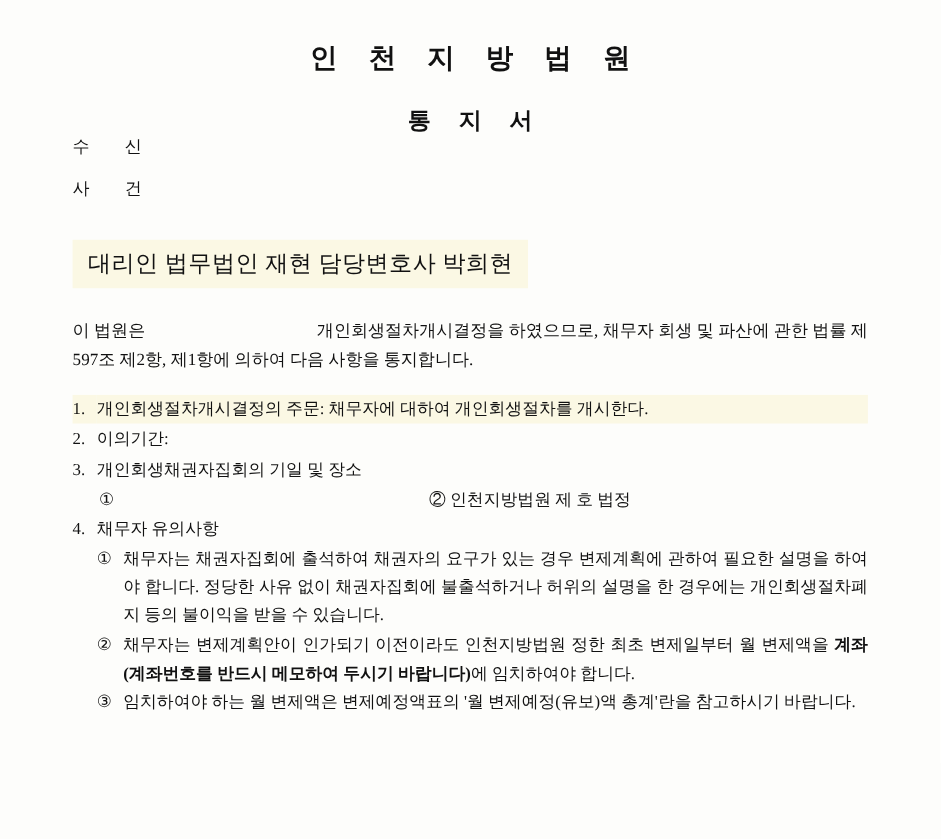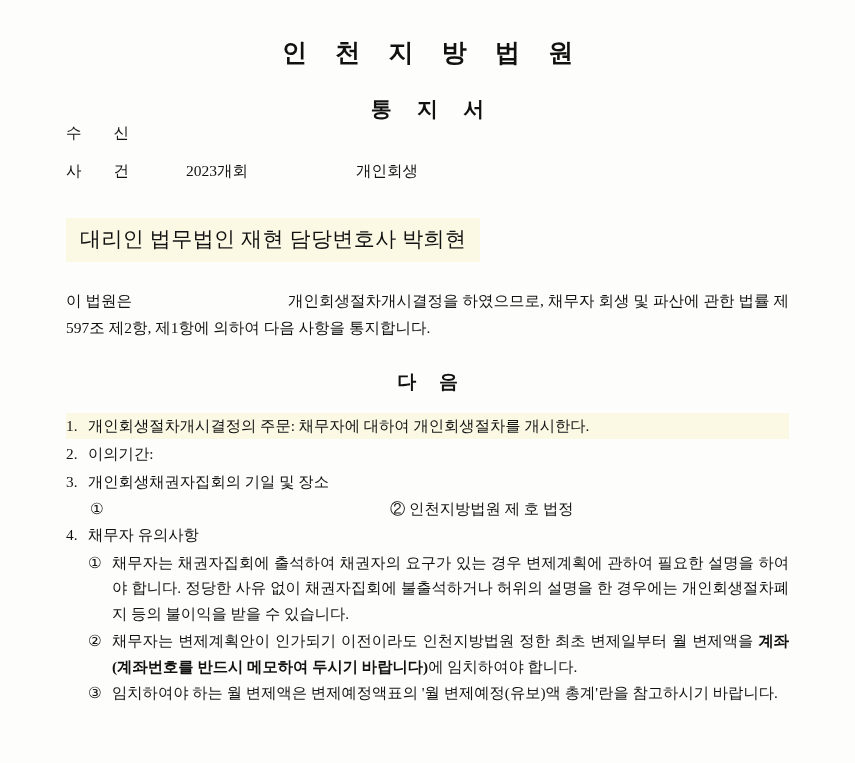--- a/index.html
+++ b/index.html
@@ -154,38 +154,33 @@
 
   <div class="meta-block">
     <div class="meta-row">
       <div class="meta-label">수    신</div>
       <div class="meta-value">
         <span class="meta-v2"></span>
       </div>
     </div>
     <div class="meta-row">
       <div class="meta-label">사    건</div>
-      <div class="meta-value">
-        <span class="meta-v1">2023개회</span>
-        <span class="meta-v2">개인회생</span>
-      </div>
     </div>
   </div>
 
   <div class="agent-line">
     <span class="agent-hl">대리인 법무법인 재현 담당변호사 박희현</span>
   </div>
 
   <div class="para">
     <span>이 법원은</span>
     <span class="gapfill"></span>
     <span>개인회생절차개시결정을 하였으므로, 채무자 회생 및 파산에 관한 법률 제597조 제2항, 제1항에 의하여 다음 사항을 통지합니다.</span>
   </div>
 
-  <div class="section-head">다       음</div>
 
   <div class="list">
 
     <div class="item hl">
       <span class="item-num">1.</span>
       <span class="item-body">개인회생절차개시결정의 주문: 채무자에 대하여 개인회생절차를 개시한다.</span>
     </div>
 
     <div class="item">
       <span class="item-num">2.</span>

